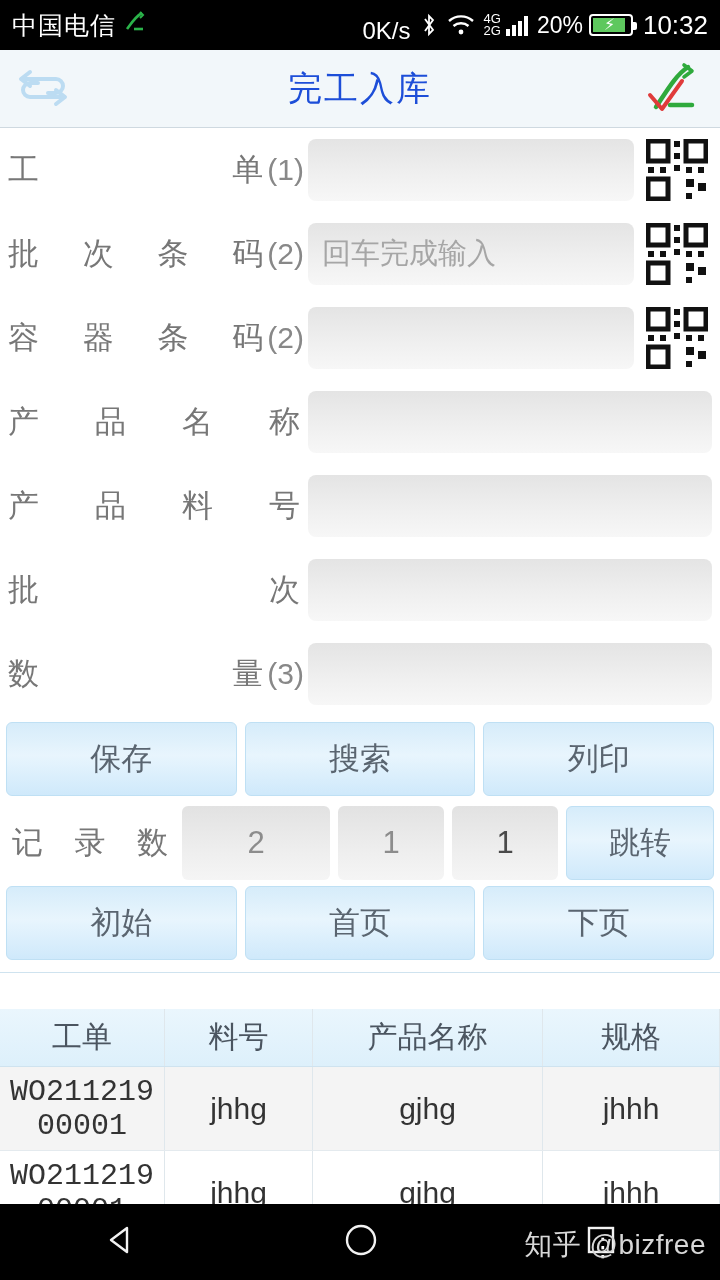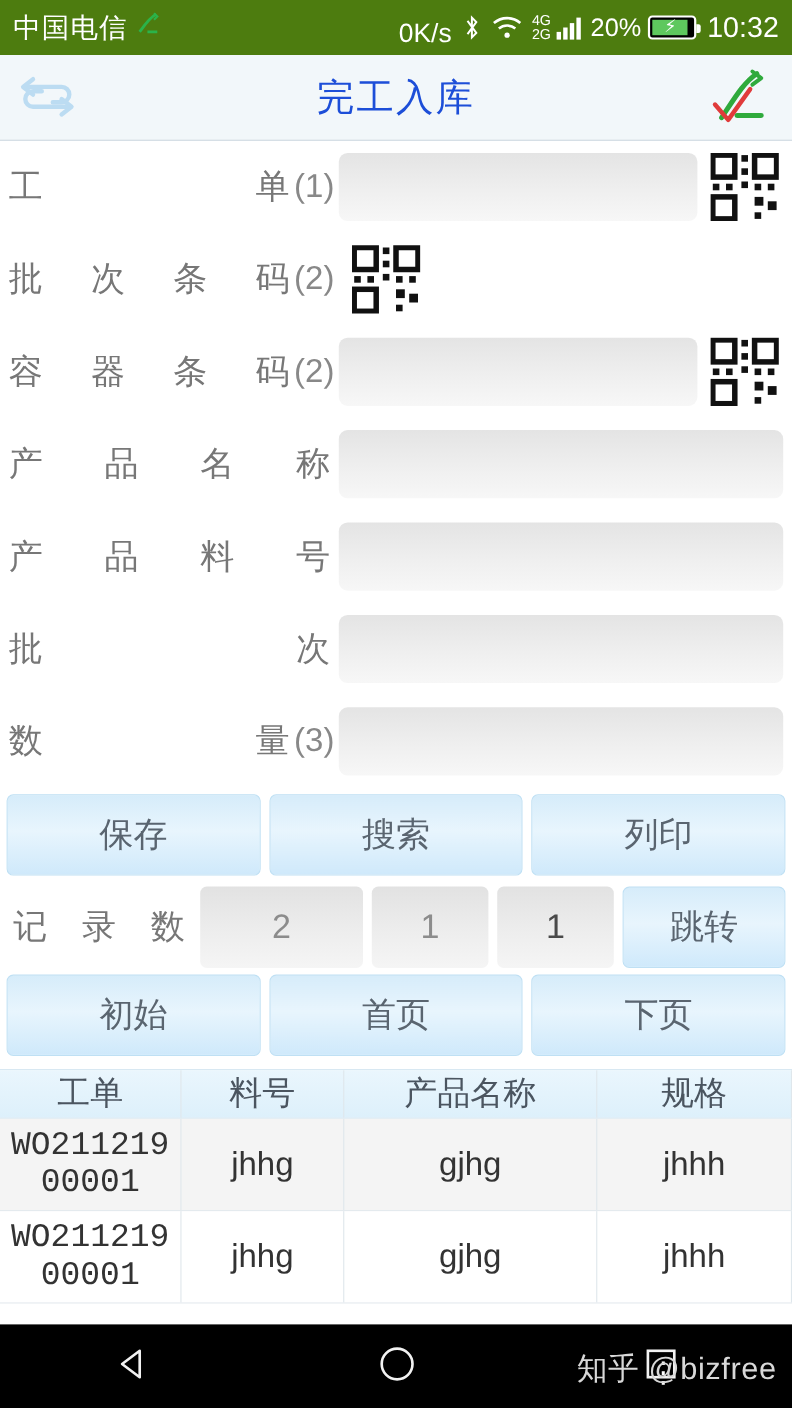--- a/index.html
+++ b/index.html
@@ -6,21 +6,21 @@
   html, body {
     width: 720px; height: 1280px;
     font-family: "Liberation Sans", "DejaVu Sans", sans-serif;
     background: #ffffff;
     overflow: hidden;
   }
   #app { position: relative; width: 720px; height: 1280px; display: flex; flex-direction: column; }
 
   
   .statusbar {
-    height: 50px; background: #4d7c0f; color: #fff;
+    height: 50px; background: #000000; color: #fff;
     display: flex; align-items: center; padding: 0 12px;
     font-size: 24px; flex: 0 0 50px;
   }
   .carrier { font-size: 25px; letter-spacing: 1px; }
   .carrier-logo { color: #2bb34a; font-size: 24px; margin-left: 6px; font-weight: bold; }
   .sb-spacer { flex: 1; }
   .sb-item { margin-left: 9px; display: flex; align-items: center; font-size: 23px; }
   .net-speed { font-size: 24px; margin-top: 12px; }
   .sig-4g { font-size: 13px; line-height: 12px; text-align: center; }
   .bars { display: inline-flex; align-items: flex-end; height: 22px; margin-left: 3px; }
@@ -98,24 +98,24 @@
     font-size: 31px; color: #8c8c8c;
   }
   .numbox.b1 { flex: 0 0 148px; }
   .numbox.b2 { flex: 0 0 106px; }
   .numbox.b3 { flex: 0 0 106px; color: #4a4a4a; }
   .btn.jump { flex: 1; }
 
   
   .table { margin-top: 12px; border-top: 1px solid #cfe3ef; }
   .thead {
-    display: flex; height: 44px; align-items: center;
+    display: flex; height: 58px; align-items: center;
     background: linear-gradient(180deg,#eaf6fd 0%, #ddf0fb 100%);
     border-bottom: 1px solid #cfe3ef;
-    font-size: 30px; color: #4b5560;
+    font-size: 30px; color: #4b5560; margin-top: 36px;
   }
   .thead div, .trow div {
     display: flex; align-items: center; justify-content: center; height: 100%;
     border-right: 1px solid #dfe7ec; text-align: center;
   }
   .c1 { flex: 0 0 165px; }
   .c2 { flex: 0 0 148px; }
   .c3 { flex: 0 0 230px; }
   .c4 { flex: 1; }
   .trow {
@@ -238,20 +238,21 @@
     <div class="row">
       <div class="label">
         <span class="chars">
           <span>批</span>
           <span>次</span>
           <span>条</span>
           <span>码</span>
         </span>
         <span class="suffix">(2)</span>
       </div>
+      <div class="input placeholder">回车完成输入</div>
       <div class="qr">
         <svg width="62" height="62" viewBox="0 0 62 62">
           <rect x="2" y="2" width="20" height="20" fill="none" stroke="#111" stroke-width="5"></rect>
           <rect x="40" y="2" width="20" height="20" fill="none" stroke="#111" stroke-width="5"></rect>
           <rect x="2" y="40" width="20" height="20" fill="none" stroke="#111" stroke-width="5"></rect>
           <rect x="28" y="2" width="6" height="6" fill="#111"></rect>
           <rect x="28" y="14" width="6" height="6" fill="#111"></rect>
           <rect x="28" y="26" width="6" height="6" fill="#111"></rect>
           <rect x="40" y="28" width="6" height="6" fill="#111"></rect>
           <rect x="52" y="28" width="6" height="6" fill="#111"></rect>

